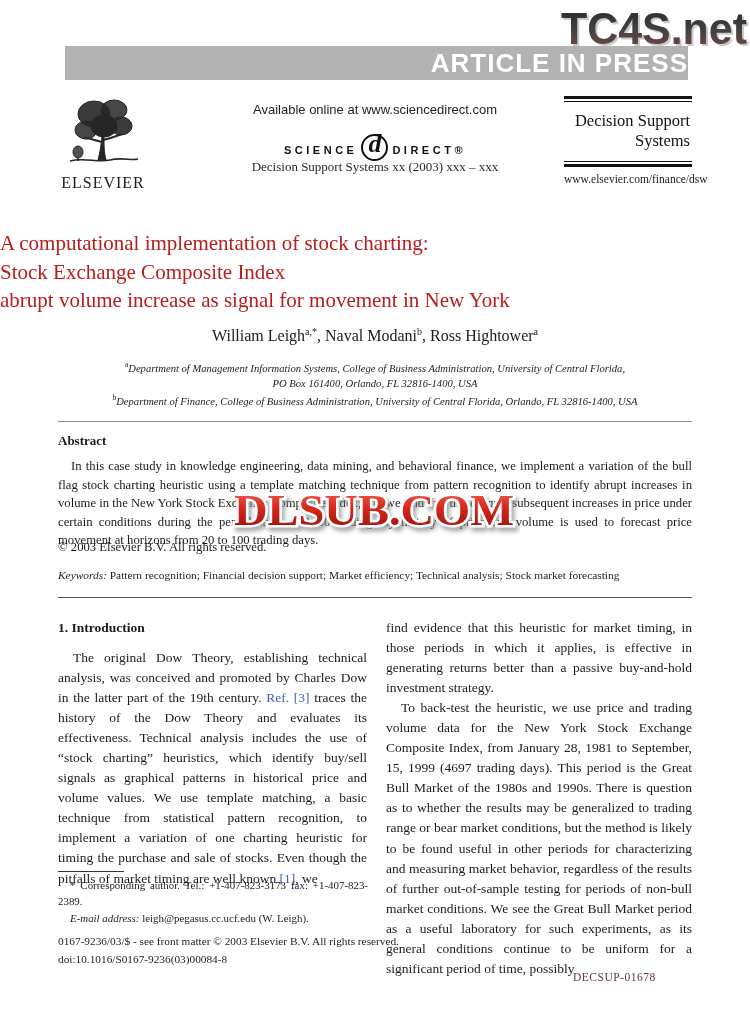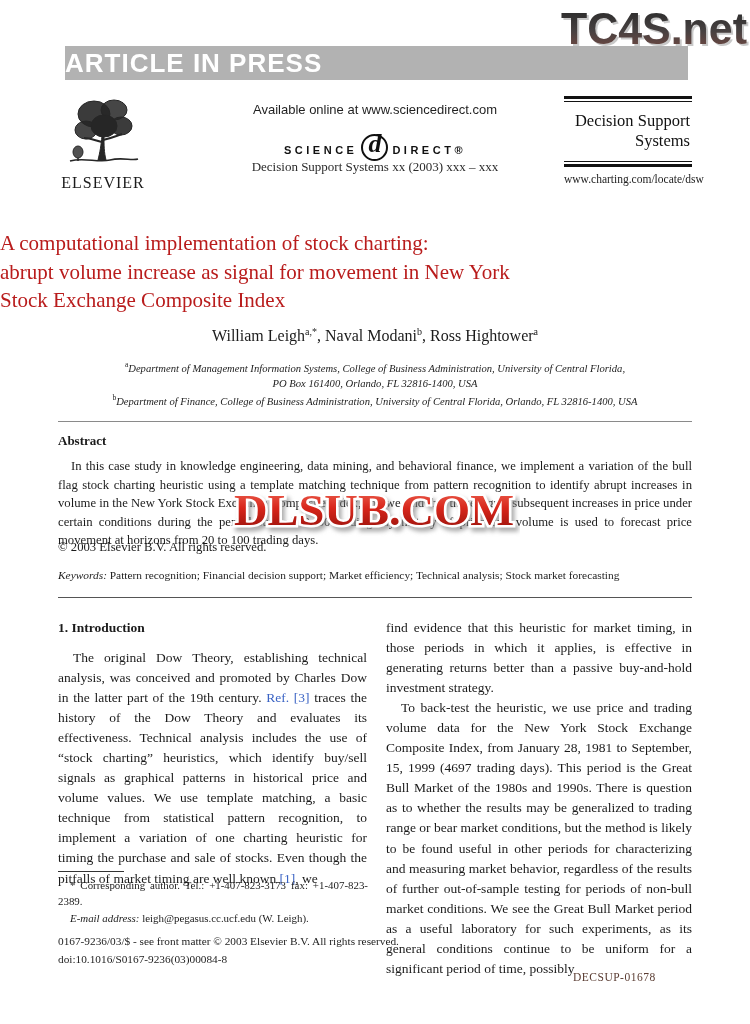--- a/index.html
+++ b/index.html
@@ -6,21 +6,21 @@
   html,body { background:#ffffff; }
   .page {
     position:relative; width:750px; height:1024px; margin:0 auto;
     background:#ffffff; overflow:hidden;
     font-family:"Liberation Serif", serif; color:#1b1b1b;
   }
   
   .tc4s { position:absolute; top:2px; right:0; z-index:6; }
   .banner {
     position:absolute; left:65px; top:46px; width:623px; height:34px;
-    background:#b2b2b2; display:flex; align-items:center; justify-content:flex-start;
+    background:#b2b2b2; display:flex; align-items:center; justify-content:flex-end;
     z-index:2;
   }
   .banner span {
     font-family:"Liberation Sans", sans-serif; font-weight:bold;
     font-size:26px; color:#ffffff; letter-spacing:1px;
   }
   
   .elsevier { position:absolute; left:58px; top:94px; width:90px; text-align:center; }
   .elsevier .name { font-size:16px; letter-spacing:1px; margin-top:2px; }
   .head-center { position:absolute; left:185px; top:102px; width:380px; text-align:center; }
@@ -137,27 +137,27 @@
     </div>
     <div class="cite">Decision Support Systems xx (2003) xxx – xxx</div>
   </div>
 
   <div class="jbox">
     <div class="rule-thick"></div>
     <div class="rule-thin"></div>
     <div class="jname">Decision Support Systems</div>
     <div class="rule-thin-b"></div>
     <div class="rule-thick-b"></div>
-    <div class="jurl">www.charting.com/locate/dsw</div>
+    <div class="jurl">www.elsevier.com/finance/dsw</div>
   </div>
 
   <div class="title">
     <div>A computational implementation of stock charting:</div>
+    <div>Stock Exchange Composite Index</div>
     <div>abrupt volume increase as signal for movement in New York</div>
-    <div>Stock Exchange Composite Index</div>
   </div>
 
   <div class="authors">
     <span>William Leigh</span><sup>a,*</sup><span>, </span><span>Naval Modani</span><sup>b</sup><span>, </span><span>Ross Hightower</span><sup>a</sup>
   </div>
 
   <div class="affils">
     <div><sup>a</sup><span>Department of Management Information Systems, College of Business Administration, University of Central Florida,</span></div>
     <div><span>PO Box 161400, Orlando, FL 32816-1400, USA</span></div>
     <div><sup>b</sup><span>Department of Finance, College of Business Administration, University of Central Florida, Orlando, FL 32816-1400, USA</span></div>

